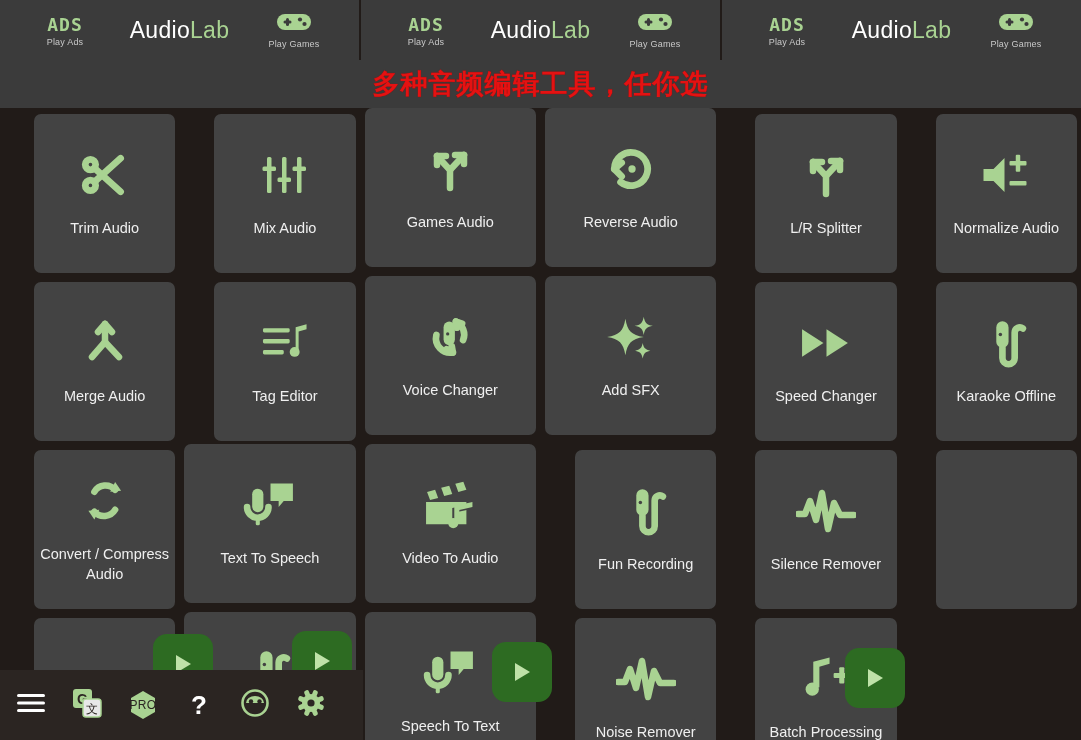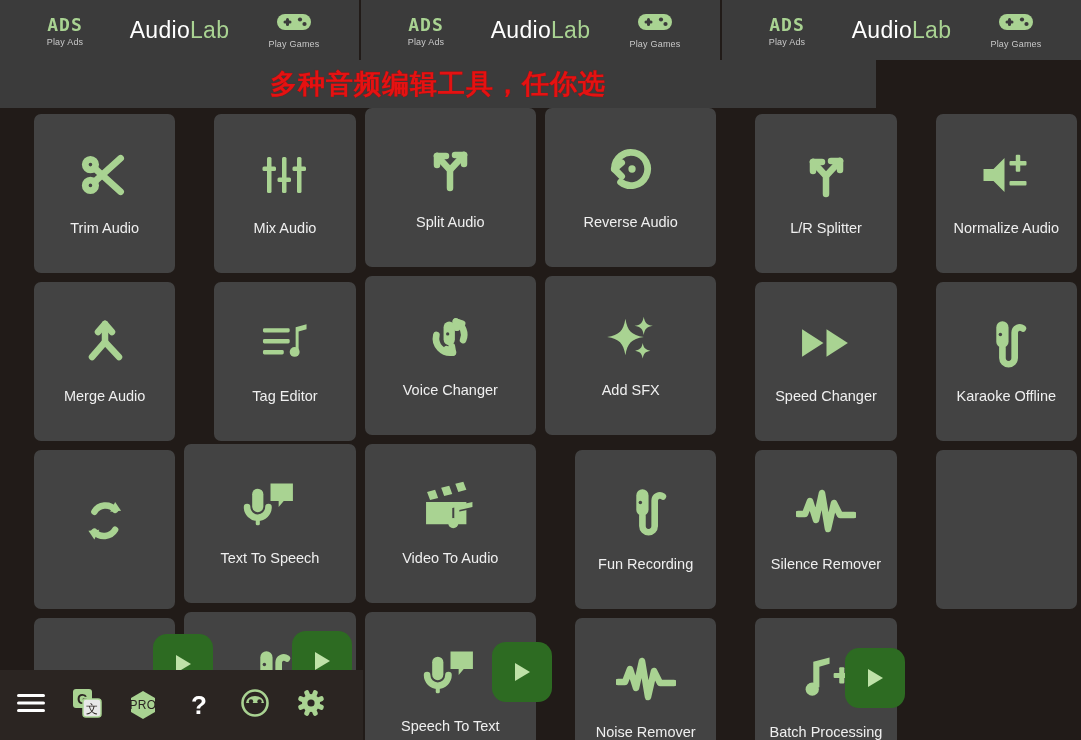--- a/index.html
+++ b/index.html
@@ -37,21 +37,21 @@
   }
   .hdr-caption { font-size: 9px; color: #c9c9c9; letter-spacing: .2px; }
   .app-title { font-size: 23px; letter-spacing: .3px; white-space: nowrap; }
   .app-title .t1 { color: #ffffff; }
   .app-title .t2 { color: #a9d392; margin-top: 36px; }
   .gamepad { display: block; }
 
   
   .banner {
     position: absolute; top: 60px; left: 0;
-    width: 876px; height: 48px;
+    width: 1081px; height: 48px;
     background: #3b3b3b;
     display: flex; align-items: center; justify-content: center;
   }
   .banner-text {
     color: #e41212;
     font-size: 27px;
     font-weight: bold;
     letter-spacing: 1px;
     text-shadow: 0 0 1px #b00000;
     font-family: "DejaVu Sans", sans-serif;
@@ -251,21 +251,21 @@
       <div class="tile-icon">
         <svg width="50" height="50" viewBox="0 0 100 100">
             <g class="ico-stroke">
               <path d="M50 88 L50 52 L24 24"></path>
               <path d="M50 52 L78 22"></path>
               <path d="M24 24 L24 42 M24 24 L42 24"></path>
               <path d="M78 22 L60 22 M78 22 L78 40"></path>
             </g>
           </svg>
       </div>
-      <div class="tile-label">Split Audio</div>
+      <div class="tile-label">Games Audio</div>
     </div>
 
     <div class="tile shift-up">
       <div class="tile-icon">
         <svg width="52" height="52" viewBox="0 0 100 100">
             <g class="ico-stroke">
               <path d="M18 50 A32 32 0 1 1 30 75"></path>
               <path d="M18 50 L32 38 M18 50 L32 64"></path>
             </g>
             <circle cx="52" cy="50" r="7" class="ico"></circle>
@@ -392,20 +392,21 @@
             <g class="ico-stroke" stroke-width="11">
               <path d="M26 34 A26 26 0 0 1 68 30"></path>
               <path d="M68 70 A26 26 0 0 1 26 74"></path>
             </g>
             <g class="ico">
               <path d="M68 14 L80 32 L58 34 Z"></path>
               <path d="M26 90 L14 72 L36 70 Z"></path>
             </g>
           </svg>
       </div>
+      <div class="tile-label">Convert / Compress Audio</div>
     </div>
 
 
     <div class="tile shift-up">
       <div class="tile-icon">
         <svg width="56" height="52" viewBox="0 0 110 100">
             <g class="ico">
               <rect x="20" y="18" width="22" height="46" rx="11"></rect>
               <path d="M10 54 A21 21 0 0 0 52 54" class="ico-stroke" stroke-width="9" fill="none"></path>
               <rect x="27" y="74" width="8" height="16" rx="3"></rect>

